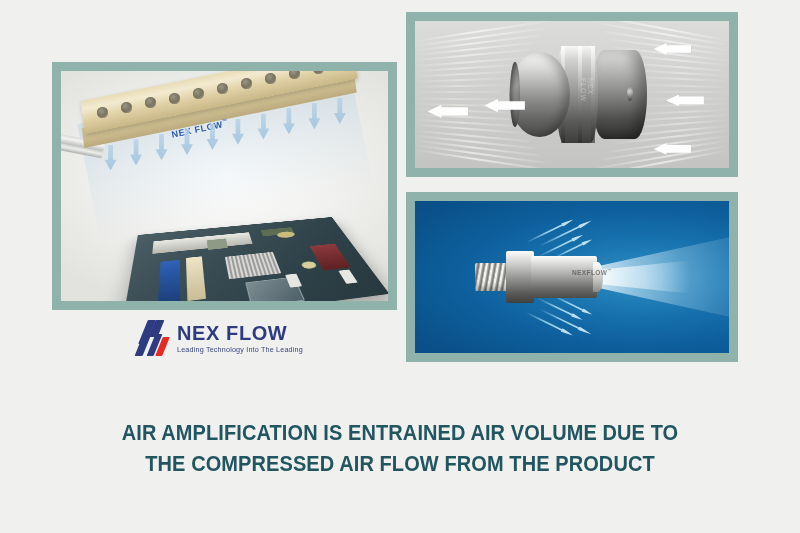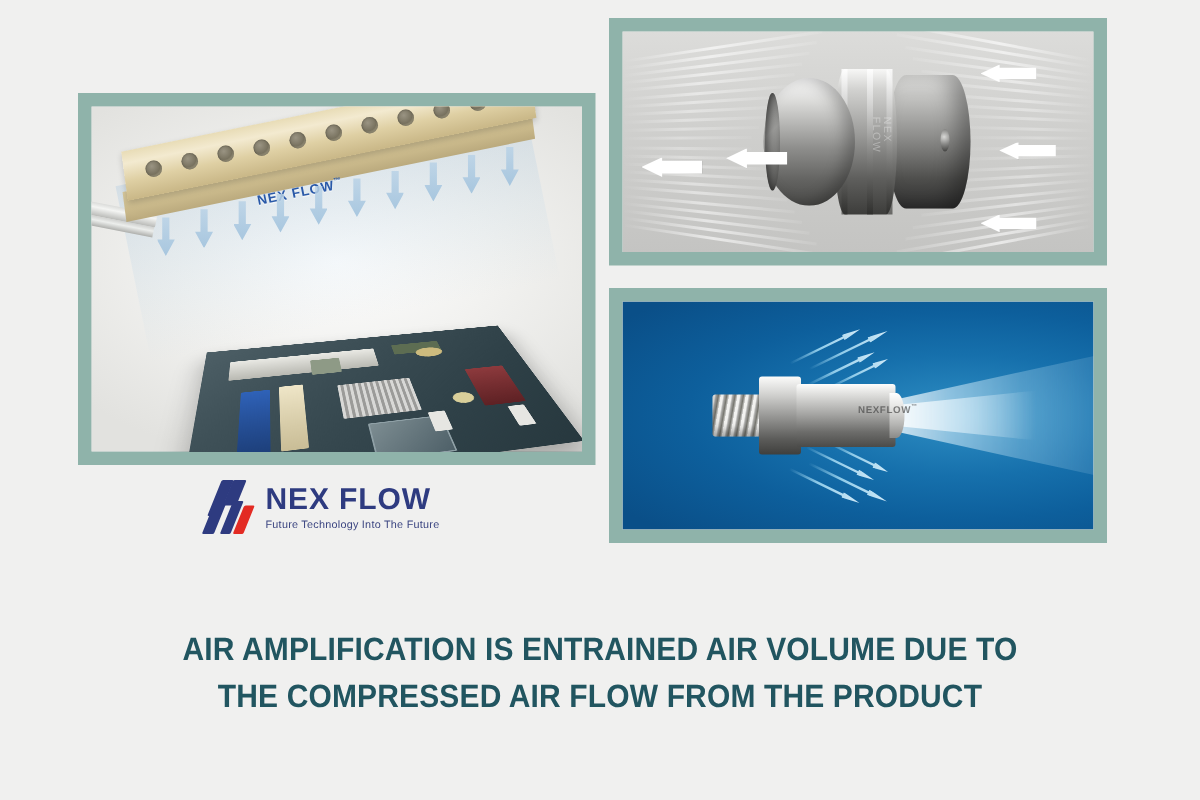--- a/index.html
+++ b/index.html
@@ -496,20 +496,20 @@
 <div id="brand">
   <div class="brand-mark">
     <div class="bm-bar" style="left:1px;top:14px;width:8px;height:22px;"></div>
     <div class="bm-bar" style="left:5px;top:0px;width:8px;height:24px;"></div>
     <div class="bm-bar" style="left:14px;top:0px;width:9px;height:17px;"></div>
     <div class="bm-bar" style="left:13px;top:14px;width:7px;height:22px;"></div>
     <div class="bm-red" style="left:21px;top:17px;width:7px;height:19px;"></div>
   </div>
   <div class="brand-text">
     <div class="brand-name">NEX FLOW</div>
-    <div class="brand-tag">Future Technology Into The Future</div>
+    <div class="brand-tag">Leading Technology Into The Leading</div>
   </div>
 </div>
 
 <div id="caption">
   <span class="cl">AIR AMPLIFICATION IS ENTRAINED AIR VOLUME DUE TO</span>
   <span class="cl">THE COMPRESSED AIR FLOW FROM THE PRODUCT</span>
 </div>
 
 </body></html>

